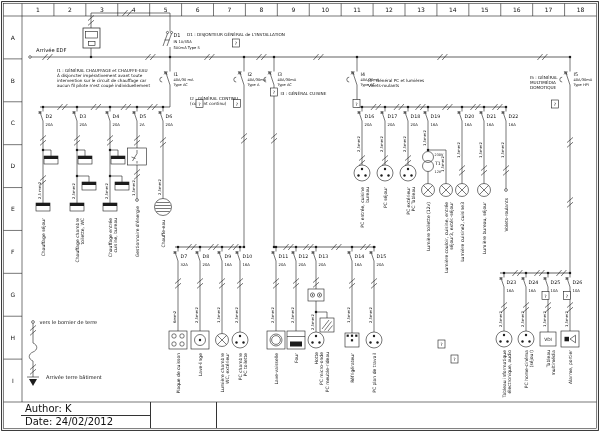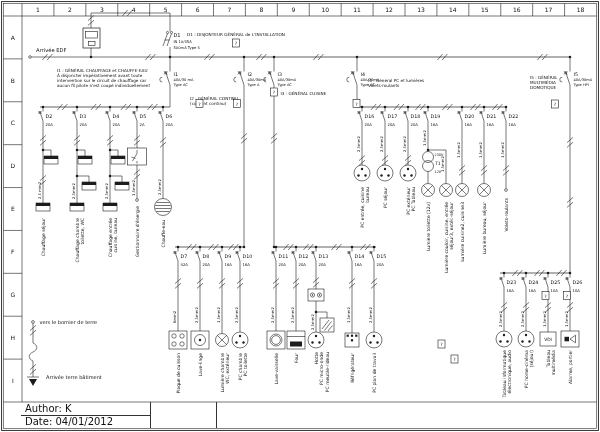--- a/index.html
+++ b/index.html
@@ -877,18 +877,18 @@
         <line x1="30" y1="369.6" x2="36" y2="364.4" stroke="#1c1c1c" stroke-width="0.6"></line>
         <line x1="30" y1="374.4" x2="36" y2="369.2" stroke="#1c1c1c" stroke-width="0.6"></line>
         <line x1="27" y1="377" x2="39" y2="377" stroke="#1c1c1c" stroke-width="0.6"></line>
         <path d="M29,379 L37,379 L33,386 Z" fill="#1c1c1c" stroke="none" stroke-width="0.6"></path>
         <text x="46" y="379" font-size="5" fill="#111" text-anchor="start" font-weight="400">Arrivée terre bâtiment</text>
       </g>
     </svg>
   <div class="footer">
     <div class="tb-left">
       <div class="tb-cell">Author: K</div>
-      <div class="tb-cell">Date: 04/01/2012</div>
+      <div class="tb-cell">Date: 24/02/2012</div>
     </div>
     <div class="tb-gap"></div>
     <div class="tb-gap2"></div>
   </div>
 </div>
 
 </body></html>

